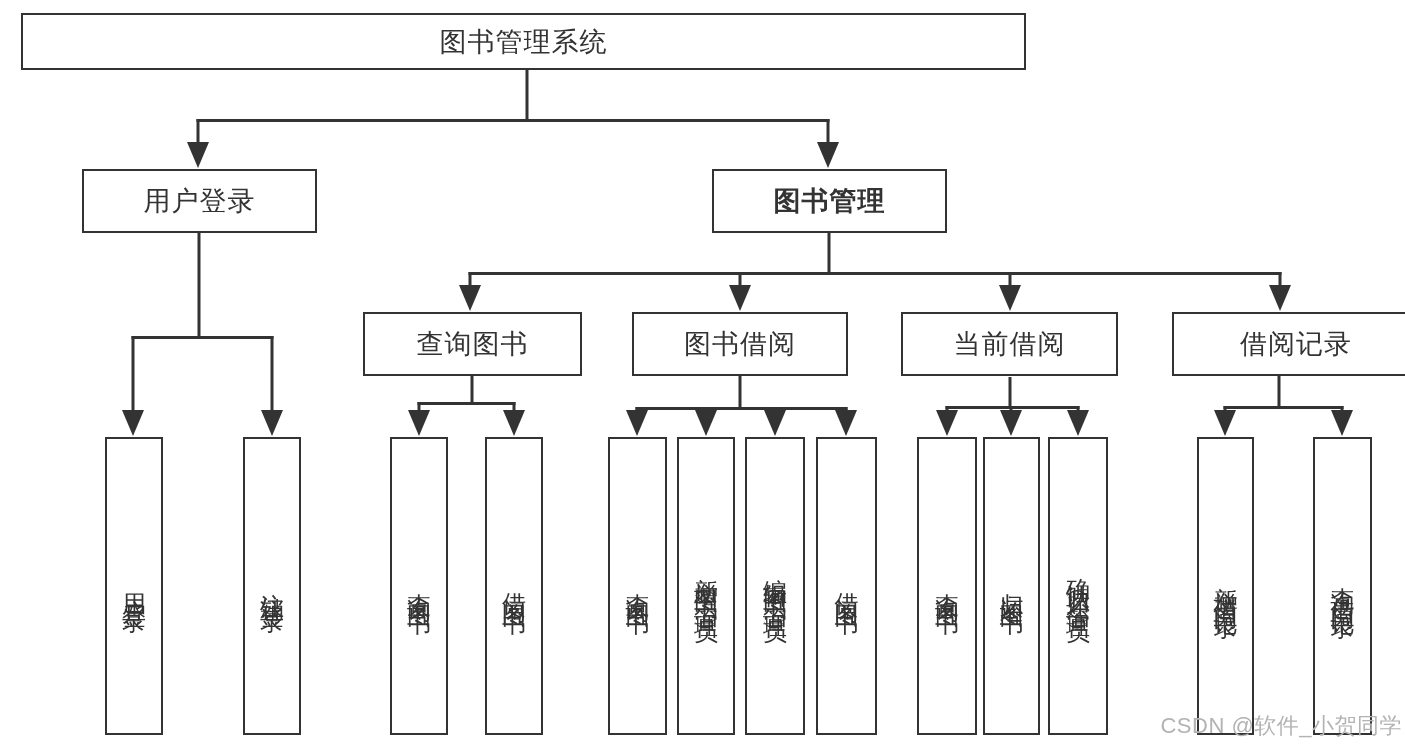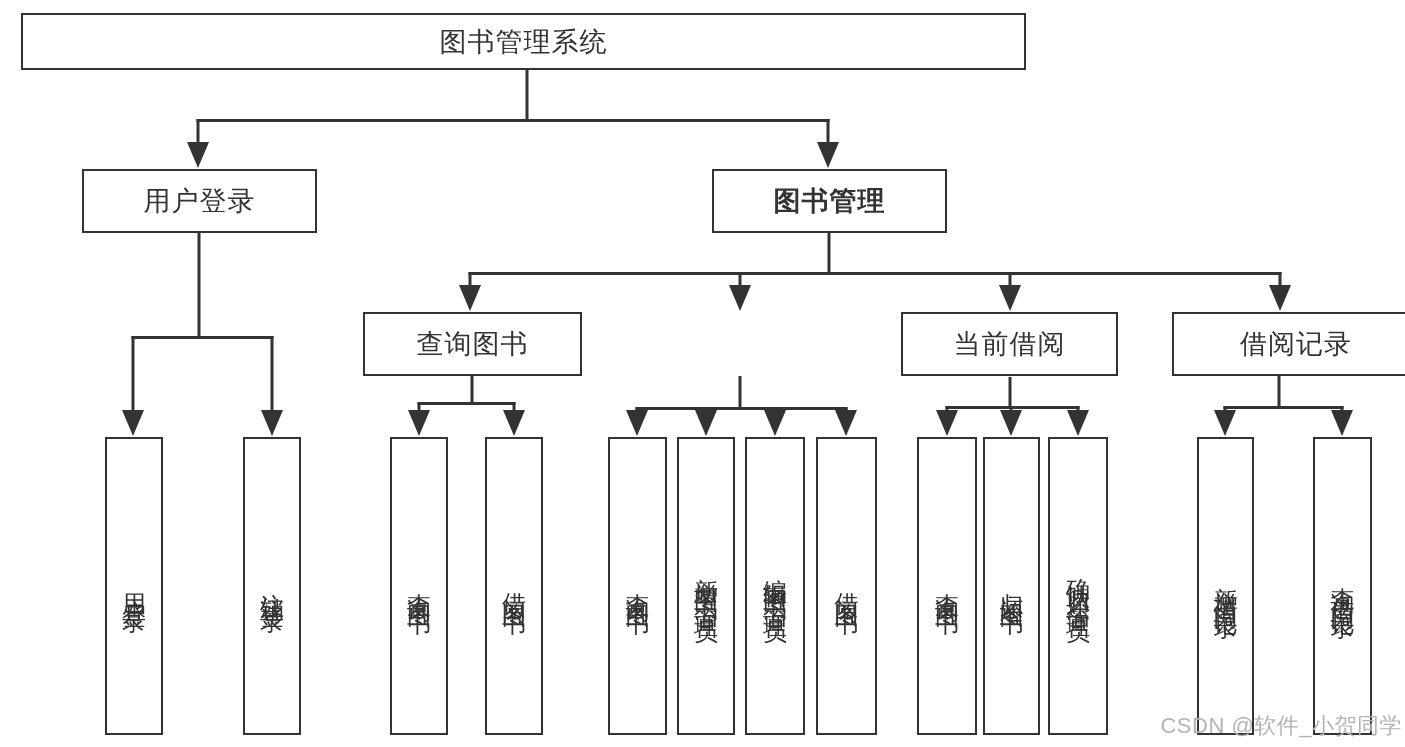--- a/index.html
+++ b/index.html
@@ -117,20 +117,23 @@
   <div class="box" style="left:82px;top:169px;width:235px;height:64px;">
     <span>用户登录</span>
   </div>
   <div class="box" style="left:712px;top:169px;width:235px;height:64px;font-weight:bold;">
     <span>图书管理</span>
   </div>
 
   <div class="box" style="left:363px;top:312px;width:219px;height:64px;">
     <span>查询图书</span>
   </div>
+  <div class="box" style="left:632px;top:312px;width:216px;height:64px;">
+    <span>图书借阅</span>
+  </div>
   <div class="box" style="left:901px;top:312px;width:217px;height:64px;">
     <span>当前借阅</span>
   </div>
   <div class="box" style="left:1172px;top:312px;width:248px;height:64px;justify-content:center;">
     <span>借阅记录</span>
   </div>
 
   <div class="vbox" style="left:105px;width:58px;">
     <span class="vtext">用户登录</span>
   </div>

